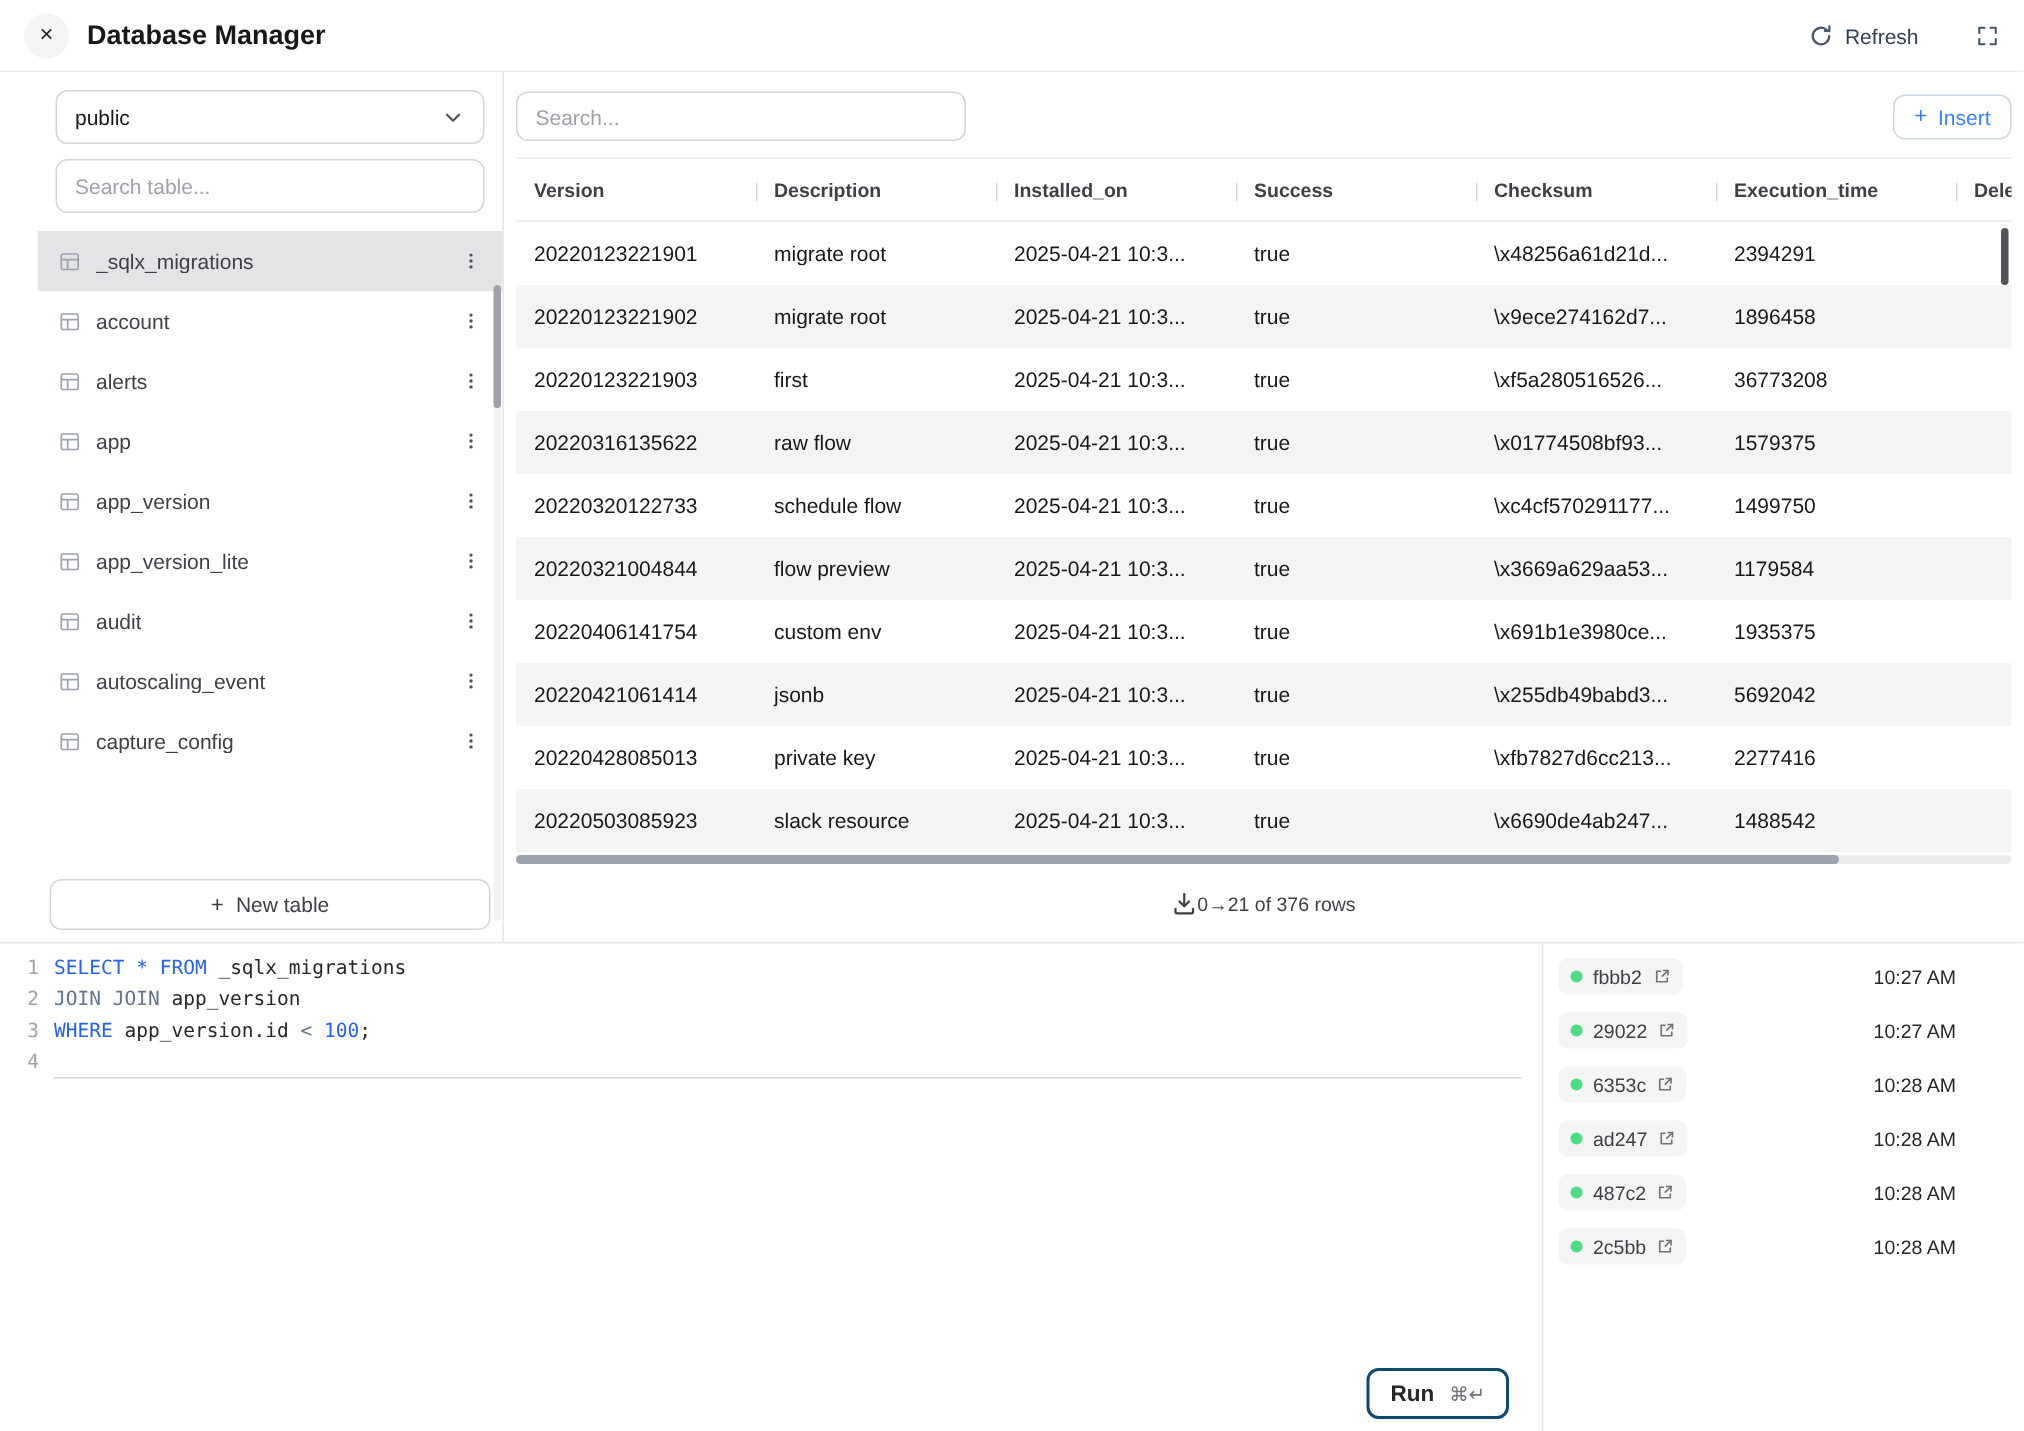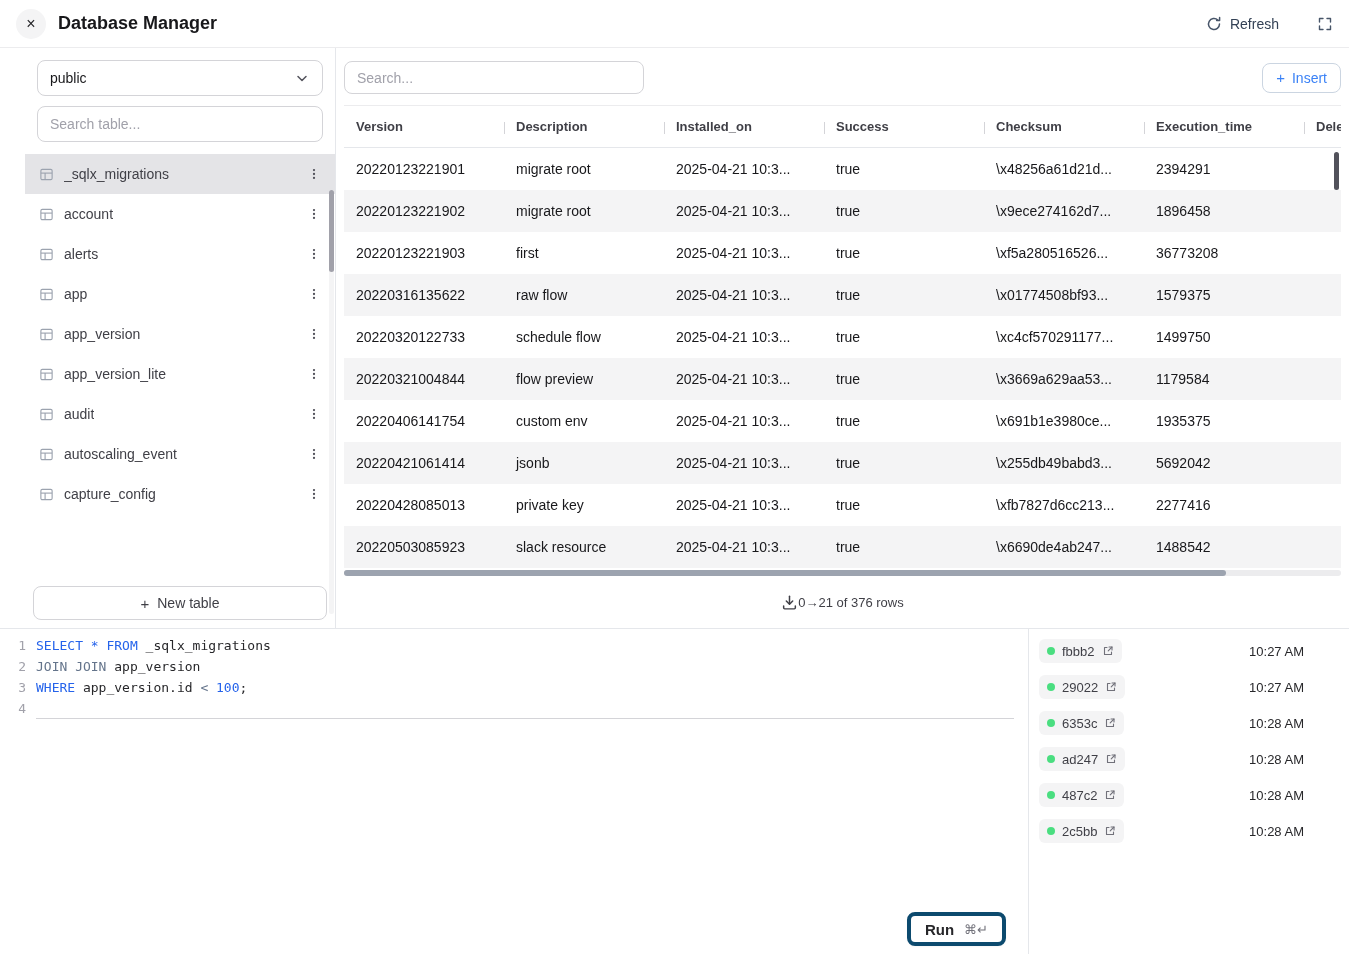--- a/index.html
+++ b/index.html
@@ -59,21 +59,21 @@
   .bottom { height:326px; border-top:1px solid #e5e7eb; display:flex; }
   .editor { flex:1; position:relative; padding-top:6px; font-family:"DejaVu Sans Mono", monospace; font-size:13px; overflow:hidden; }
   .sql-line { display:flex; height:21px; line-height:21px; }
   .ln { width:26px; flex:none; text-align:right; color:#a1a1aa; }
   .code { flex:1; margin-left:10px; margin-right:14px; white-space:pre; color:#27272a; }
   .sql-line.active .code { border-bottom:1px solid #d4d4d8; }
   .tok-kw { color:#2563eb; }
   .tok-kw2 { color:#64748b; }
   .tok-num { color:#2563eb; }
   .tok-pln { color:#27272a; }
-  .run-btn { position:absolute; right:22px; bottom:8px; display:flex; align-items:center; gap:10px; height:34px; padding:0 14px; background:#fff; border:4px solid #0c4a6e; border-radius:8px; cursor:pointer; font-family:"Liberation Sans", sans-serif; box-shadow:0 1px 2px rgba(0,0,0,0.04); }
+  .run-btn { position:absolute; right:22px; bottom:8px; display:flex; align-items:center; gap:10px; height:34px; padding:0 14px; background:#fff; border:2px solid #0c4a6e; border-radius:8px; cursor:pointer; font-family:"Liberation Sans", sans-serif; box-shadow:0 1px 2px rgba(0,0,0,0.04); }
   .run-label { font-size:15px; font-weight:700; color:#27272a; }
   .run-short { font-size:13px; color:#71717a; }
 
   .history { width:321px; flex:none; border-left:1px solid #e5e7eb; padding:10px 45px 10px 10px; overflow:hidden; }
   .h-item { display:flex; align-items:center; justify-content:space-between; height:24px; margin-bottom:12px; cursor:pointer; }
   .h-pill { display:inline-flex; align-items:center; gap:7px; background:#f4f4f5; border-radius:6px; padding:0 8px; height:24px; }
   .dot { width:8px; height:8px; border-radius:50%; background:#4ade80; flex:none; }
   .h-id { font-size:13px; color:#3f3f46; }
   .ext { display:flex; align-items:center; }
   .h-time { font-size:13px; color:#27272a; }

